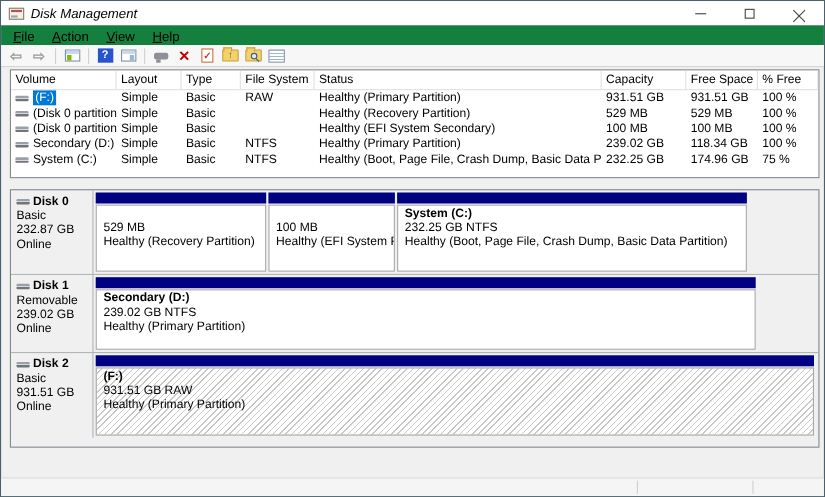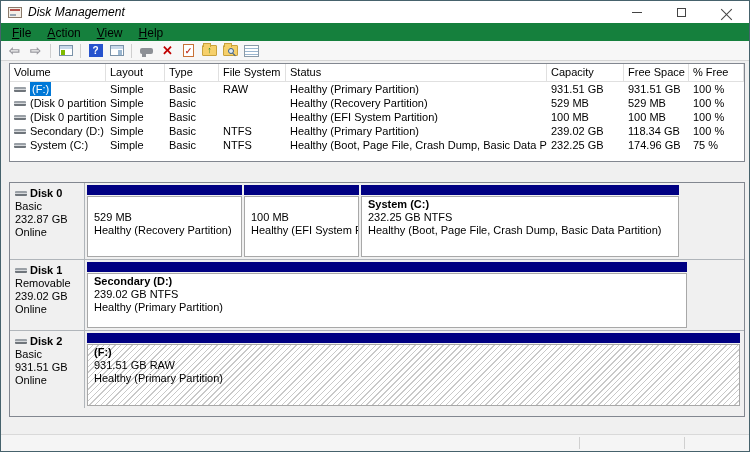--- a/index.html
+++ b/index.html
@@ -52,21 +52,21 @@
   .volume-pane{ position:absolute; left:8px; top:62px; width:736px; height:99px; background:#fff; border:1px solid #828790; overflow:hidden; }
   .vgrid{ display:grid; grid-template-columns:96px 59px 54px 67px 261px 77px 65px 1fr; }
   .vhead{ border-bottom:1px solid #e0e0e0; height:18px; }
   .vhead .hcell{ font-size:11px; padding:2px 0 0 4px; border-right:1px solid #e0e0e0; overflow:hidden; white-space:nowrap; }
   .vrow{ height:14px; }
   .vcell{ font-size:11px; line-height:14px; padding-left:4px; overflow:hidden; white-space:nowrap; }
   .vol-cell{ display:flex; align-items:center; gap:4px; }
   .disk-glyph{ flex:0 0 auto; width:12px; height:5px; background:linear-gradient(180deg,#9aa0a6 0 2px,#d7dadd 2px 3px,#6f757b 3px 5px); border-radius:1px; }
   .sel{ background:#0078d7; color:#fff; padding:0 2px; }
   
-  .graph-pane{ position:absolute; left:8px; top:181px; width:736px; height:235px; border:1px solid #828790; background:#f0f0f0; overflow:hidden; }
+  .graph-pane{ position:absolute; left:8px; top:171px; width:736px; height:235px; border:1px solid #828790; background:#f0f0f0; overflow:hidden; }
   .disk-row{ display:flex; height:77px; border-bottom:1px solid #b0b5ba; }
   .disk-row:last-child{ border-bottom:none; }
   .disk-label{ width:75px; flex:0 0 auto; border-right:1px solid #b0b5ba; padding:4px 0 0 5px; font-size:11px; line-height:13px; }
   .disk-label .dname{ font-weight:bold; display:flex; align-items:center; gap:3px; }
   .disk-graph{ flex:1; padding:2px; display:flex; overflow:hidden; }
   .part{ display:flex; flex-direction:column; margin-right:2px; flex:0 0 auto; }
   .part-bar{ height:10px; background:#000082; }
   .part-body{ flex:1; margin-top:1px; border:1px solid #a8a8a8; background:#fff; padding:1px 6px; font-size:11px; line-height:13px; overflow:hidden; white-space:nowrap; }
   .part-body .ptitle{ font-weight:bold; min-height:13px; }
   .part-body.hatched{ background:
@@ -192,21 +192,21 @@
     </div>
 
     <div class="vgrid vrow">
       <div class="vcell vol-cell">
           <span class="disk-glyph"></span>
           <span>(Disk 0 partition 2)</span>
         </div>
       <div class="vcell">Simple</div>
       <div class="vcell">Basic</div>
       <div class="vcell"></div>
-      <div class="vcell">Healthy (EFI System Partition)</div>
+      <div class="vcell">Healthy (EFI System Secondary)</div>
       <div class="vcell">100 MB</div>
       <div class="vcell">100 MB</div>
       <div class="vcell">100 %</div>
     </div>
 
     <div class="vgrid vrow">
       <div class="vcell vol-cell">
           <span class="disk-glyph"></span>
           <span>Secondary (D:)</span>
         </div>

